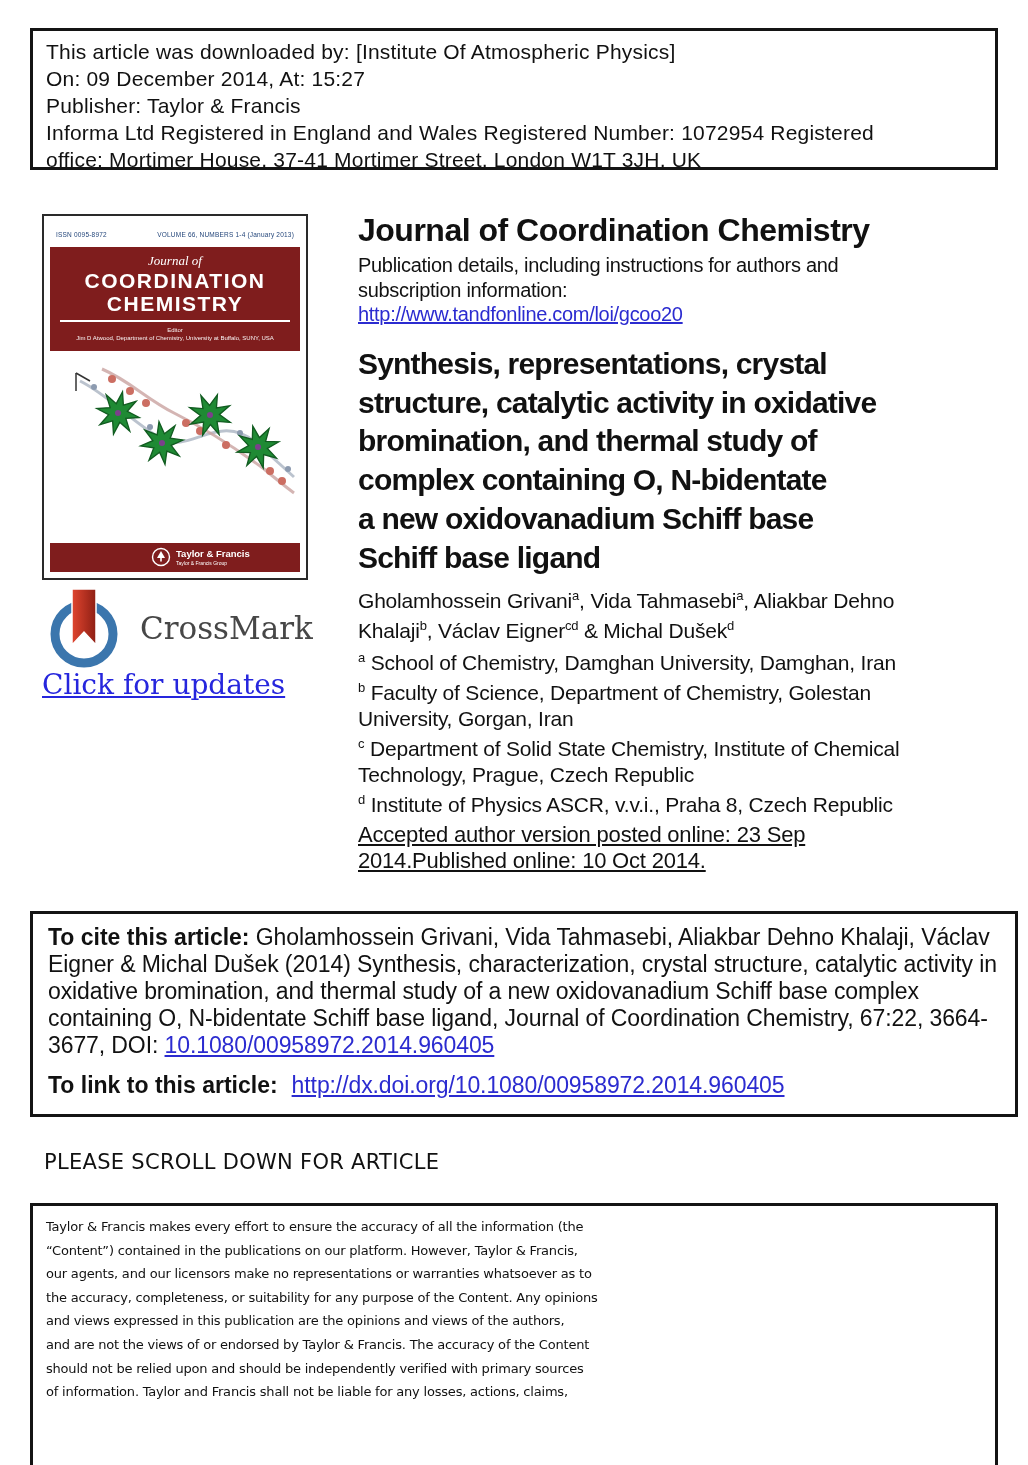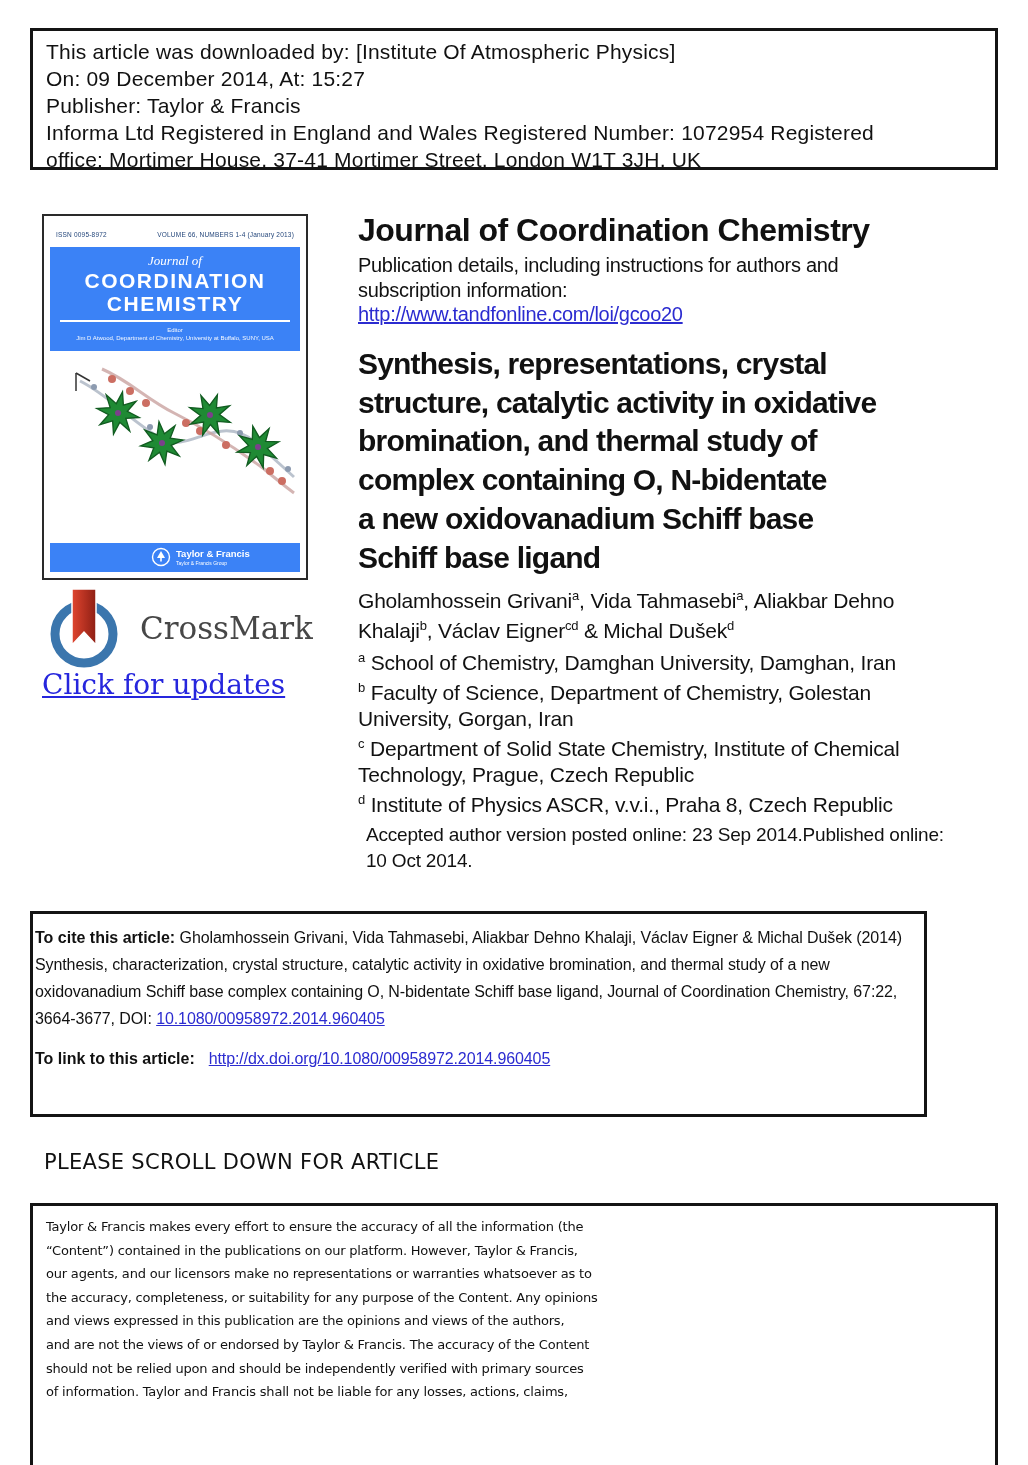--- a/index.html
+++ b/index.html
@@ -18,21 +18,21 @@
   }
 
   
   .cover{
     left:42px;top:214px;width:266px;height:366px;box-sizing:border-box;
     border:2px solid #2a2a2a;background:#fff;padding:6px;
   }
   .cover-inner{width:100%;height:100%;display:flex;flex-direction:column;}
   .issn-row{height:26px;display:flex;align-items:center;justify-content:space-between;
     padding:0 6px;color:#25477b;font-size:6.5px;letter-spacing:.2px;}
-  .navy{background:#3b82f6;color:#fff;}
+  .navy{background:#7f1d1d;color:#fff;}
   .navy-block{height:106px;text-align:center;}
   .journal-of{font-family:"Liberation Serif",serif;font-style:italic;font-size:13px;padding-top:6px;}
   .cov-title{font-size:21px;font-weight:bold;letter-spacing:1.5px;line-height:23px;}
   .cov-rule{height:2px;background:#fff;margin:5px 10px 4px 10px;}
   .cov-editor{font-size:6px;line-height:8px;opacity:.95;}
   .molecule{flex:1;background:#fff;position:relative;}
   .tf-strip{height:30px;display:flex;align-items:center;justify-content:flex-end;}
 
   
   .crossmark{left:42px;top:586px;display:flex;align-items:center;}
@@ -42,27 +42,27 @@
 
   
   .right-col{left:358px;top:212px;width:648px;}
   .j-title{font-size:32px;font-weight:bold;letter-spacing:-.5px;line-height:36px;white-space:nowrap;}
   .pub-details{font-size:20px;line-height:24.5px;letter-spacing:-.3px;margin-top:5px;width:580px;}
   .loi-link{font-size:20px;letter-spacing:-.3px;margin-top:1px;display:inline-block;}
   .a-title{margin-top:19px;font-size:30px;font-weight:bold;letter-spacing:-.8px;line-height:38.7px;white-space:nowrap;}
   .authors{margin-top:9px;font-size:21px;line-height:30px;letter-spacing:-.2px;}
   .affil{margin:4px 0 0 0;font-size:21px;line-height:26px;letter-spacing:-.2px;width:580px;}
   sup{font-size:13px;line-height:0;}
-  .history{margin:4px 0 0 8px;font-size:19px;line-height:26px;letter-spacing:-.2px;width:600px;}
+  .history{margin:4px 0 0 0;font-size:22px;line-height:26px;letter-spacing:-.2px;width:600px;text-decoration:underline;}
 
   
   .cite-box{
-    left:30px;top:911px;width:897px;height:206px;box-sizing:border-box;
-    border:3px solid #141414;padding:10px 2px;
-    font-size:16px;line-height:27px;letter-spacing:-.1px;
+    left:30px;top:911px;width:988px;height:206px;box-sizing:border-box;
+    border:3px solid #141414;padding:10px 15px;
+    font-size:23px;line-height:27px;letter-spacing:-.1px;
   }
   .cite-box b{letter-spacing:0;}
   .cite-link-line{margin-top:13px;}
   .cite-link-line .link{margin-left:14px;}
 
   
   .scroll-notice{left:44px;top:1150px;font-family:"DejaVu Sans",sans-serif;font-size:21px;letter-spacing:.3px;}
 
   
   .disclaimer-box{

